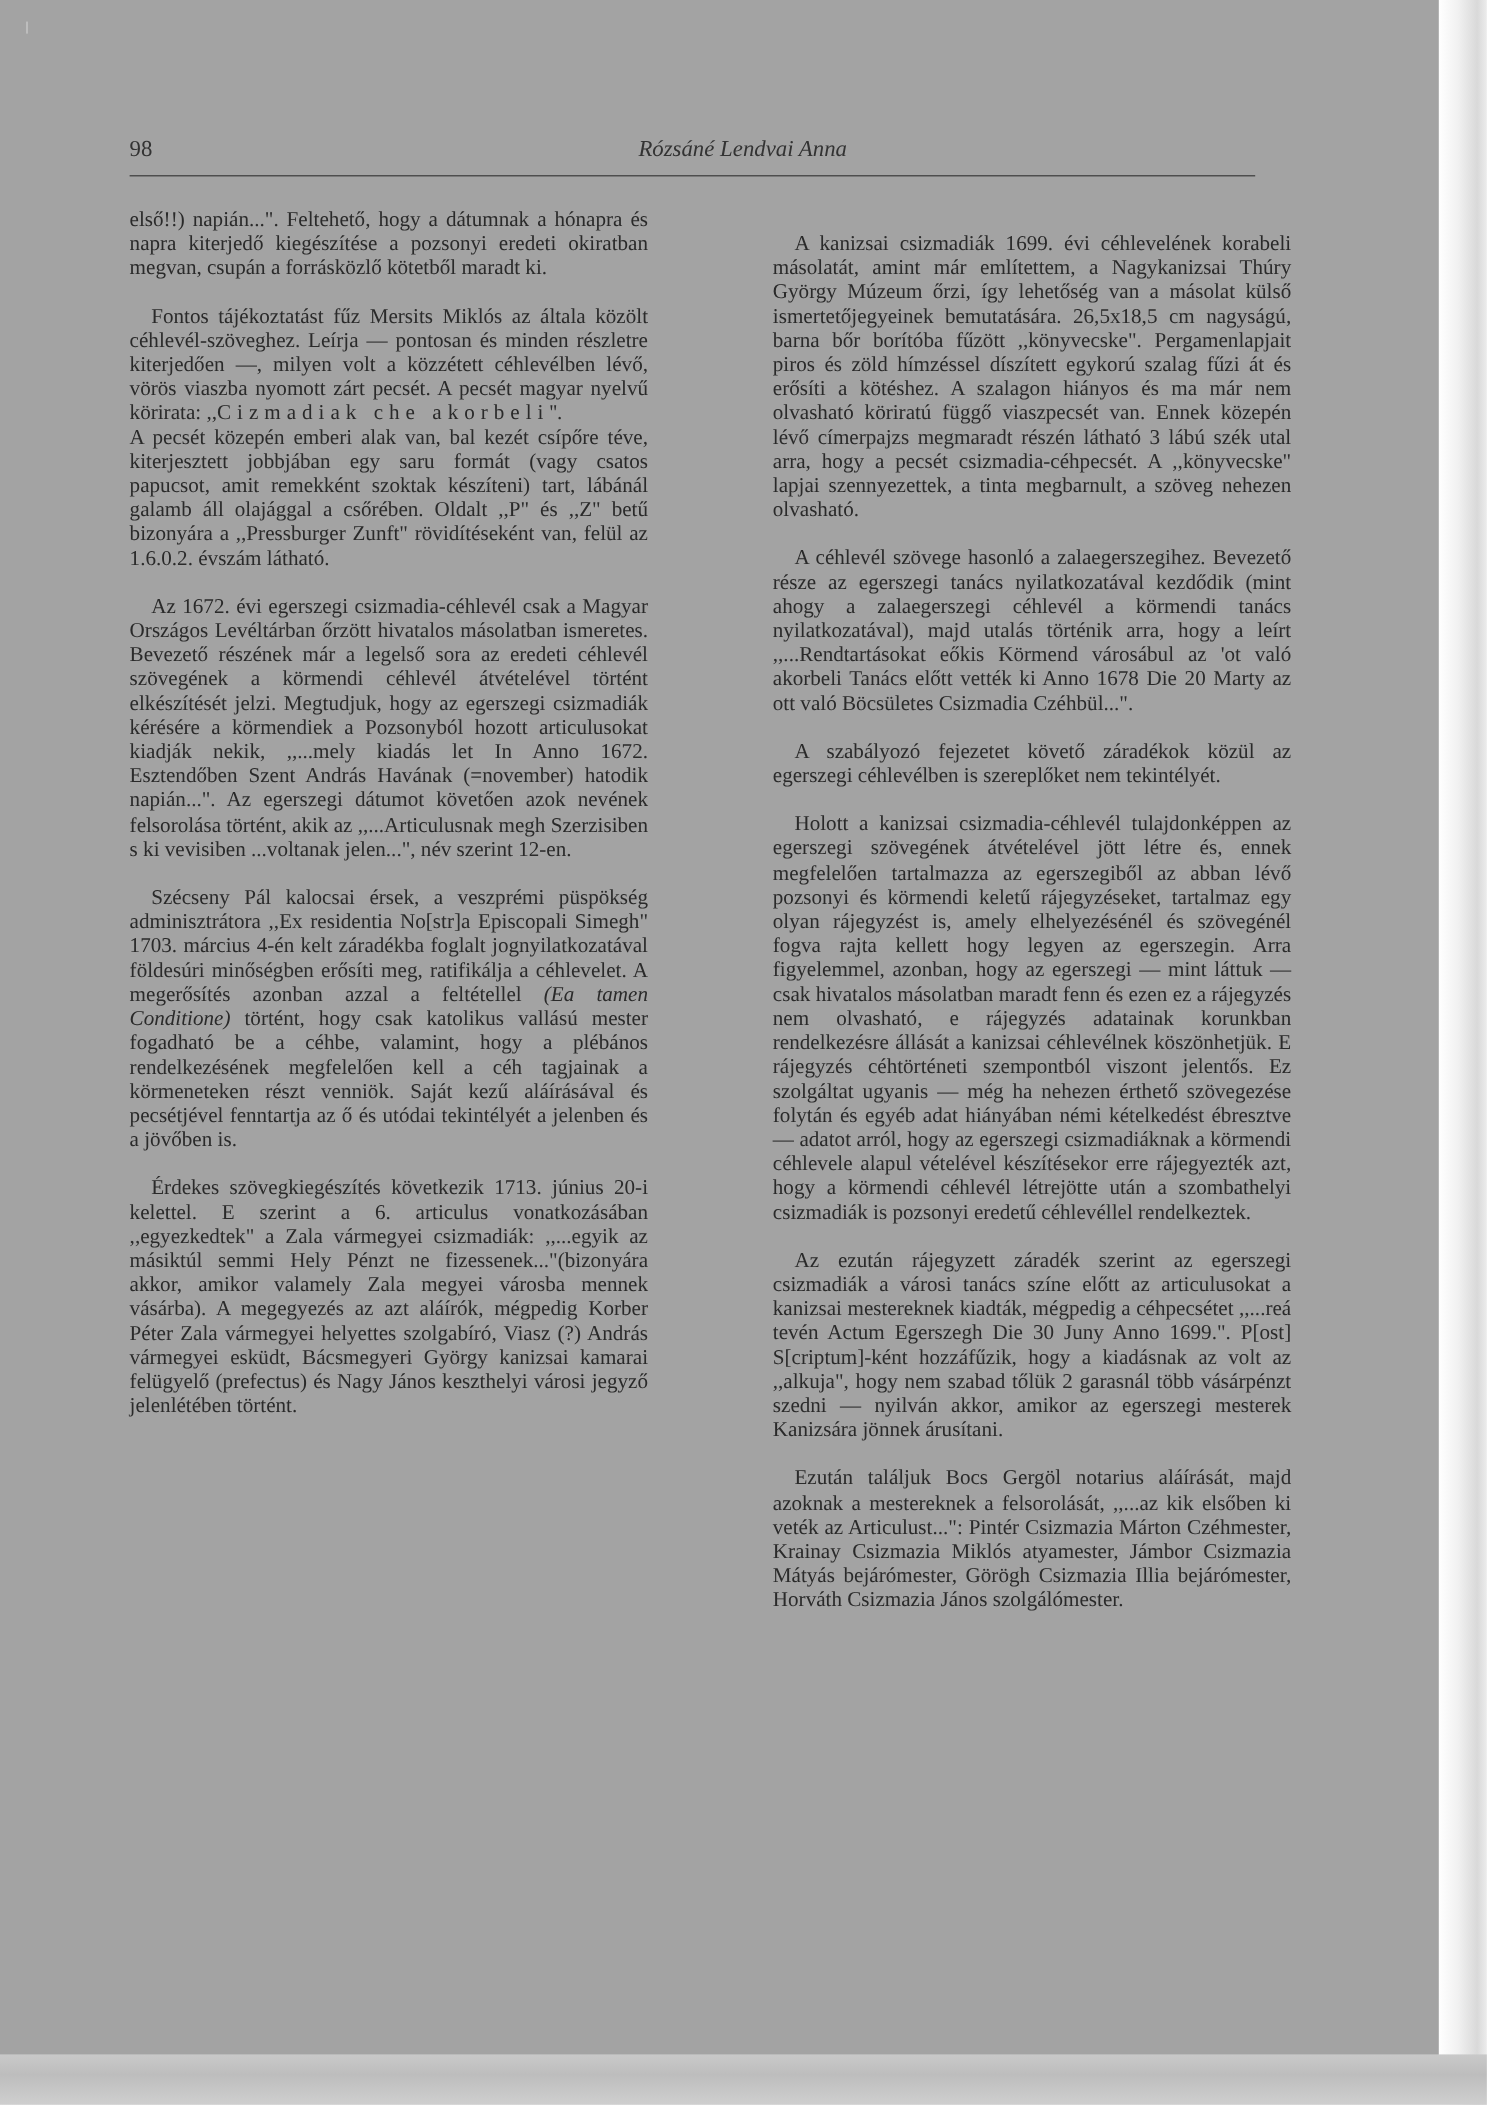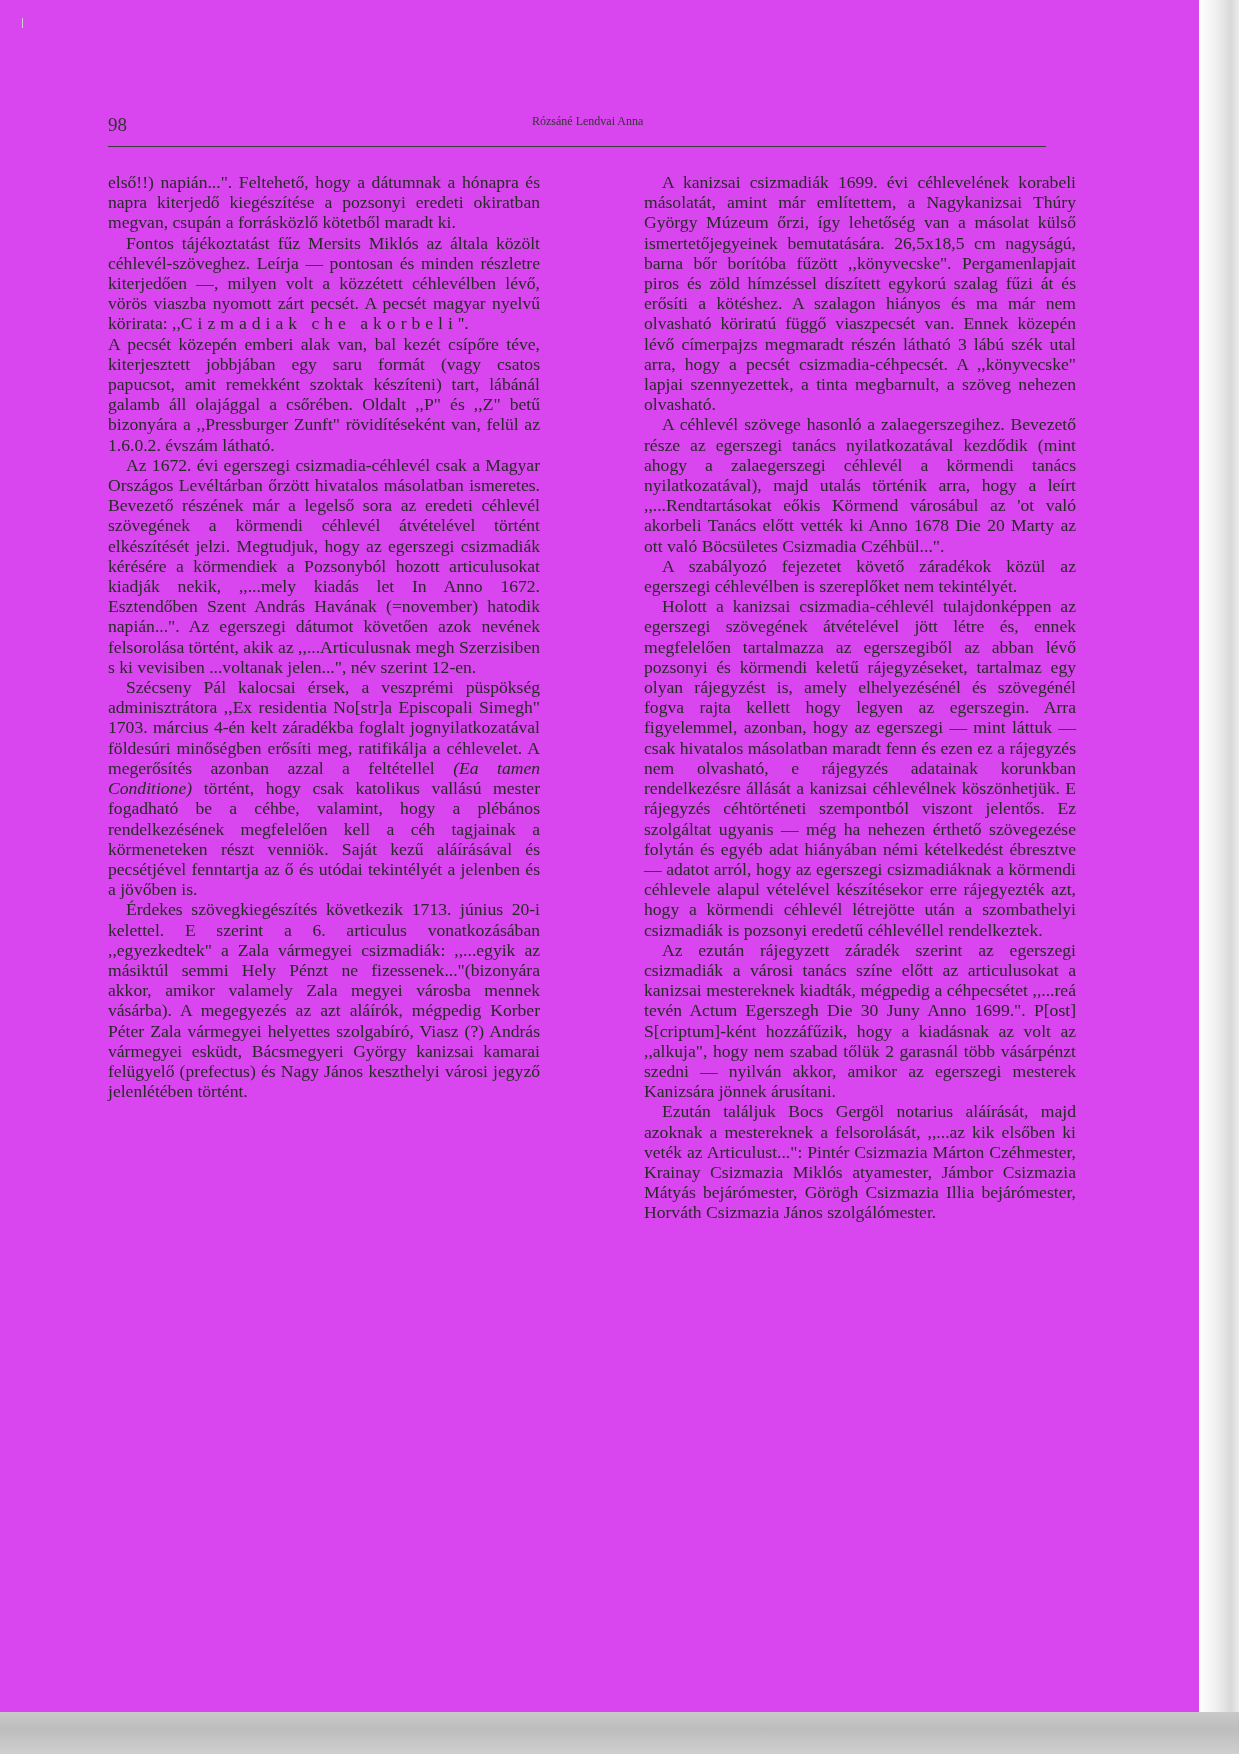--- a/index.html
+++ b/index.html
@@ -13,21 +13,21 @@
     position: relative;
     overflow: hidden;
     font-family: "Liberation Serif", "DejaVu Serif", serif;
     color: #2a2a2a;
   }
   .page {
     position: absolute;
     left: 0; top: 0;
     width: 1206px;
     height: 1730px;
-    background: #d946ef;
+    background: #a3a3a3;
     border-bottom-left-radius: 14px;
     border-bottom-right-radius: 22px;
   }
   .right-edge {
     position: absolute;
     right: 0; top: 0;
     width: 40px;
     height: 1754px;
     background: linear-gradient(to right, #ffffff 0%, #f1f1f1 40%, #d9d9d9 80%, #ececec 100%);
   }
@@ -53,21 +53,22 @@
   }
   .page-number {
     position: absolute;
     left: 0; top: 0;
     font-size: 19px;
     color: #333;
   }
   .running-title {
     position: absolute;
     left: 424px; top: 0;
-    font-size: 12px;
+    font-size: 19px;
+    font-style: italic;
     color: #333;
   }
   .head-rule {
     position: absolute;
     left: 108px;
     top: 146px;
     width: 938px;
     height: 1px;
     background: #3a3a3a;
   }
@@ -79,21 +80,21 @@
     line-height: 20.2px;
     text-align: justify;
   }
   .col-left { left: 144px; width: 430px; left: 108px; }
   .col-right { left: 644px; }
   .col-left, .col-right { width: 432px; }
   .para {
     margin: 0;
     text-indent: 0;
   }
-  .para.indent { text-indent: 18px; }
+  .para.indent { text-indent: 18px; margin-top: 20px; }
   .spaced { letter-spacing: 5px; }
   .it { font-style: italic; }
 </style>
 </head>
 <body>
 
 <div class="page">
   <div class="top-mark"></div>
 
   <div class="running-head">

